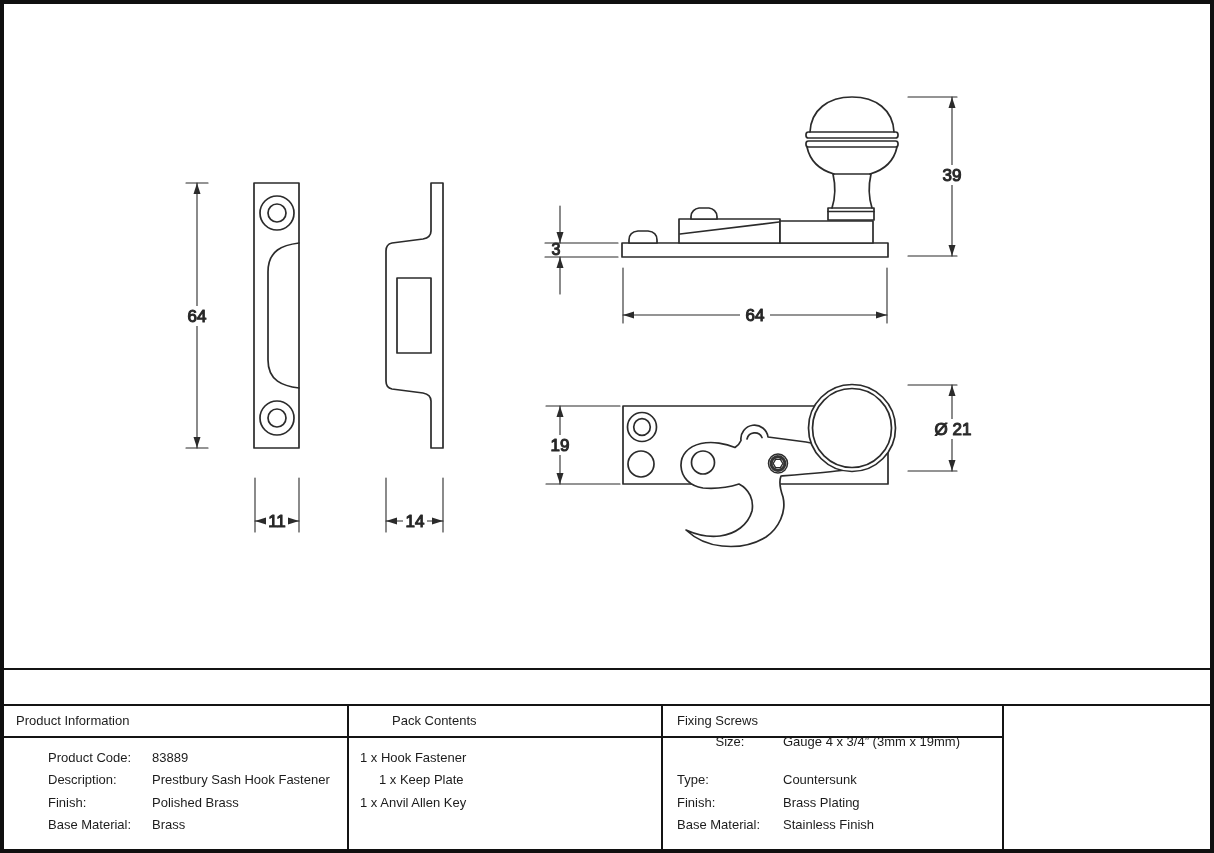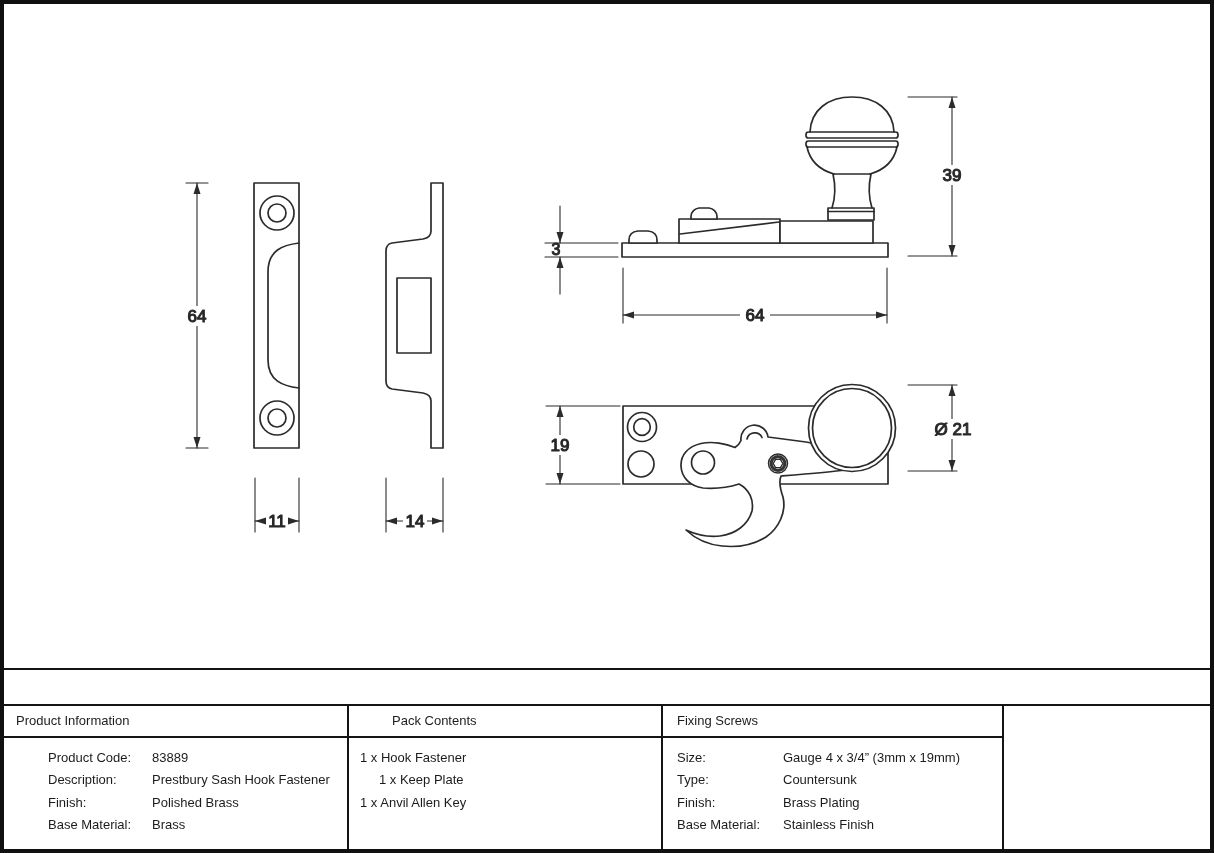--- a/index.html
+++ b/index.html
@@ -200,21 +200,21 @@
     <div class="trow" style="left:379px;top:772px;">
       <span>1 x Keep Plate</span>
     </div>
     <div class="trow" style="left:360px;top:795px;">
       <span>1 x Anvil Allen Key</span>
     </div>
     <div class="trow" style="left:360px;top:860px;">
       <span>4 x Fixing Screws</span>
     </div>
 
-    <div class="trow c3" style="left:677px;top:750px;">
+    <div class="trow c3" style="left:677px;top:734px;text-align:center;">
       <span class="lbl">Size:</span>
       <span class="val">Gauge 4 x 3/4” (3mm x 19mm)</span>
     </div>
     <div class="trow c3" style="left:677px;top:772px;">
       <span class="lbl">Type:</span>
       <span class="val">Countersunk</span>
     </div>
     <div class="trow c3" style="left:677px;top:795px;">
       <span class="lbl">Finish:</span>
       <span class="val">Brass Plating</span>

